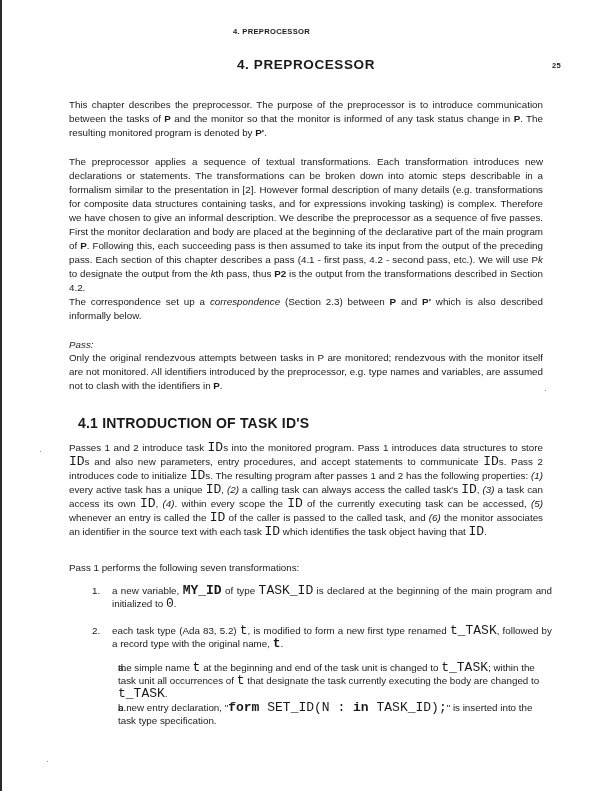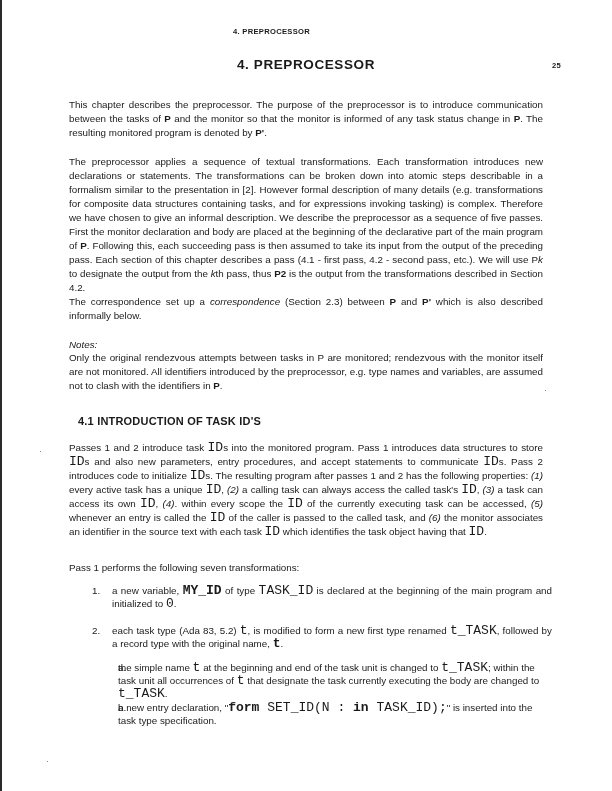--- a/index.html
+++ b/index.html
@@ -19,21 +19,21 @@
     font-size: 13.5px; font-weight: bold; letter-spacing: 0.6px;
   }
   .body-text {
     position: absolute; left: 69px; width: 474px; font-size: 9.8px; line-height: 14px;
     text-align: justify;
   }
   .mono { font-family: "Liberation Mono", monospace; font-size: 13px; }
   .b { font-weight: bold; }
   .i { font-style: italic; }
   .section-heading {
-    position: absolute; left: 78px; top: 415px; font-size: 11px; font-weight: bold; letter-spacing: 0.2px;
+    position: absolute; left: 78px; top: 415px; font-size: 14px; font-weight: bold; letter-spacing: 0.2px;
   }
   .list1 { position: absolute; left: 92px; width: 460px; font-size: 9.8px; line-height: 13.1px; }
   .list1 .num { position: absolute; left: 0; }
   .list1 .txt { margin-left: 20px; display: block; text-align: justify; }
   .list2 { position: absolute; left: 118px; width: 434px; font-size: 9.8px; line-height: 13.1px; }
   .list2 .num { position: absolute; left: 0; }
   .list2 .txt { display: block; }
   .speck { position: absolute; width: 1px; height: 1px; background: #888; }
 </style>
 </head>
@@ -53,21 +53,21 @@
 </div>
 
 <div class="body-text" style="top:155px;">
   <span>The preprocessor applies a sequence of textual transformations.  Each transformation introduces new declarations or statements.  The transformations can be broken down into atomic steps describable in a formalism similar to the presentation in [2].  However formal description of many details (e.g. transformations for composite data structures containing tasks, and for expressions invoking tasking) is complex.  Therefore we have chosen to give an informal description.  We describe the preprocessor as a sequence of five passes.  First the monitor declaration and body are placed at the beginning of the declarative part of the main program of </span><span class="b">P</span><span>.  Following this, each succeeding pass is then assumed to take its input from the output of the preceding pass.  Each section of this chapter describes a pass (4.1 - first pass, 4.2 - second pass, etc.).  We will use P</span><span class="i">k</span><span> to designate the output from the </span><span class="i">k</span><span>th pass, thus </span><span class="b">P2</span><span> is the output from the transformations described in Section 4.2.</span>
 </div>
 
 <div class="body-text" style="top:295px;">
   <span>The correspondence set up a </span><span class="i">correspondence</span><span> (Section 2.3) between </span><span class="b">P</span><span> and </span><span class="b">P'</span><span> which is also described informally below.</span>
 </div>
 
-<div class="body-text i" style="top:338px;">Notes:</div>
+<div class="body-text i" style="top:338px;">Pass:</div>
 
 <div class="body-text" style="top:351px;">
   <span>Only the original rendezvous attempts between tasks in P are monitored; rendezvous with the monitor itself are not monitored.  All identifiers introduced by the preprocessor, e.g. type names and variables, are assumed not to clash with the identifiers in </span><span class="b">P</span><span>.</span>
 </div>
 
 <div class="section-heading">4.1 INTRODUCTION OF TASK ID'S</div>
 
 <div class="body-text" style="top:441px;">
   <span>Passes 1 and 2 introduce task </span><span class="mono">ID</span><span>s into the monitored program.  Pass 1 introduces data structures to store </span><span class="mono">ID</span><span>s and also new parameters, entry procedures, and accept statements to communicate </span><span class="mono">ID</span><span>s.  Pass 2 introduces code to initialize </span><span class="mono">ID</span><span>s.  The resulting program after passes 1 and 2 has the following properties:  </span><span class="i">(1)</span><span> every active task has a unique </span><span class="mono">ID</span><span>, </span><span class="i">(2)</span><span> a calling task can always access the called task's </span><span class="mono">ID</span><span>, </span><span class="i">(3)</span><span> a task can access its own </span><span class="mono">ID</span><span>, </span><span class="i">(4)</span><span>. within every scope the </span><span class="mono">ID</span><span> of the currently executing task can be accessed, </span><span class="i">(5)</span><span> whenever an entry is called the </span><span class="mono">ID</span><span> of the caller is passed to the called task, and </span><span class="i">(6)</span><span> the monitor associates an identifier in the source text with each task </span><span class="mono">ID</span><span> which identifies the task object having that </span><span class="mono">ID</span><span>.</span>
 </div>

